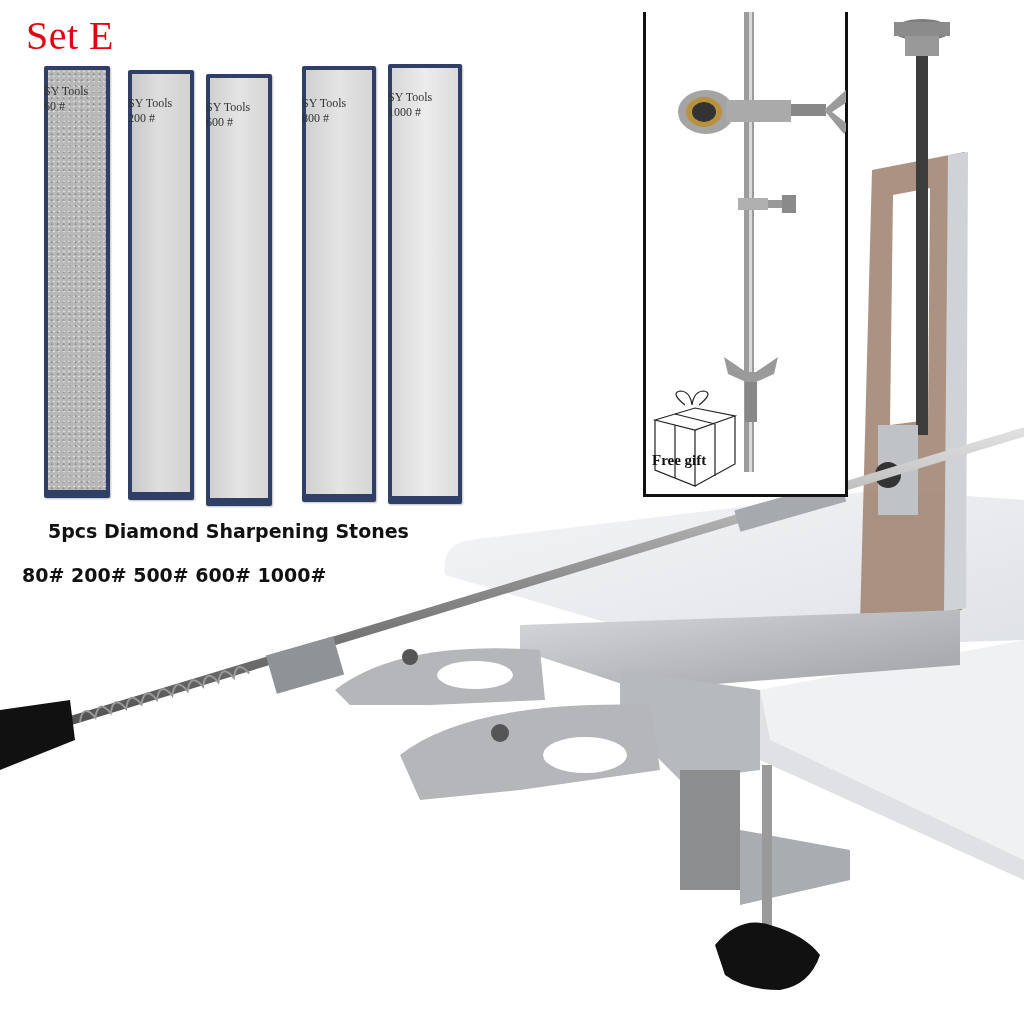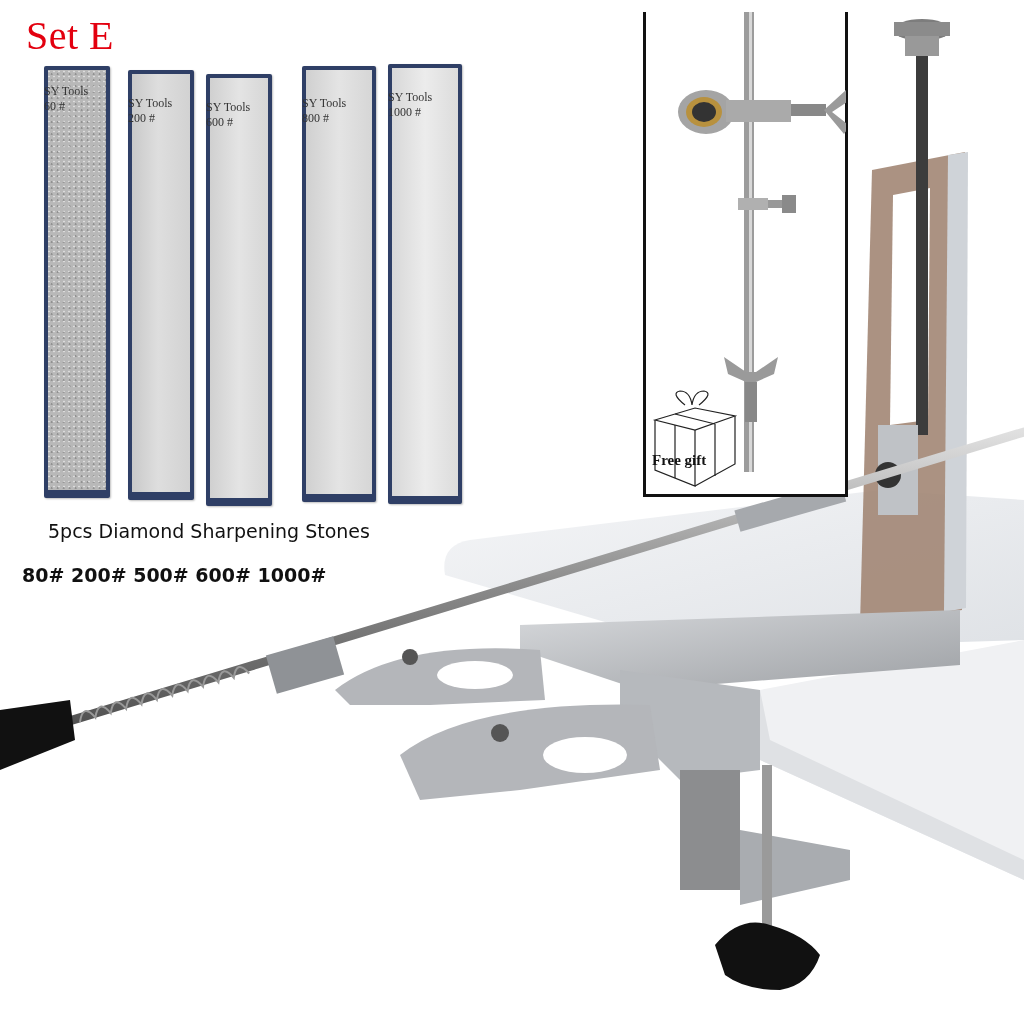--- a/index.html
+++ b/index.html
@@ -9,21 +9,21 @@
   .stone { position:absolute; background:#2f3f66; border-radius:2px; box-shadow: 1px 1px 2px rgba(0,0,0,0.25); }
   .stone .face { position:absolute; left:4px; right:4px; top:4px; bottom:8px; }
   .stone .label { position:absolute; left:0; right:0; top:18px; text-align:left; font-family:"Liberation Serif", serif; font-size:12px; line-height:15px; color:#333; }
   .face.coarse { background:
       radial-gradient(circle at 20% 30%, rgba(255,255,255,0.5) 0.6px, transparent 1.2px) 0 0/5px 5px,
       radial-gradient(circle at 60% 70%, rgba(70,70,70,0.35) 0.7px, transparent 1.3px) 0 0/6px 6px,
       #b8b8b8; }
   .face.fine { background: linear-gradient(90deg, #c9c9c9, #dedede 45%, #d2d2d2); }
   .face.finer { background: linear-gradient(90deg, #d0d0d0, #e4e4e4 50%, #d6d6d6); }
   .face.finest { background: linear-gradient(90deg, #d8d8d8, #ececec 50%, #dcdcdc); }
-  .caption1 { left:48px; top:520px; font-weight:normal; font-size:19px; color:#111; }
+  .caption1 { left:48px; top:520px; font-weight:bold; font-size:19px; color:#111; }
   .caption2 { left:22px; top:564px; font-weight:bold; font-size:19px; color:#111; }
   .inset { left:643px; top:12px; width:205px; height:485px; border:3px solid #111; border-top:none; box-sizing:border-box; background:#fff; }
   .gift-text { left:651px; top:441px; font-family:"Liberation Serif", serif; font-weight:bold; font-size:15px; color:#111; }
 </style>
 </head>
 <body>
 
 <div class="abs title">Set E</div>
 
 <div class="stone" style="left:44px;top:66px;width:66px;height:432px;">

